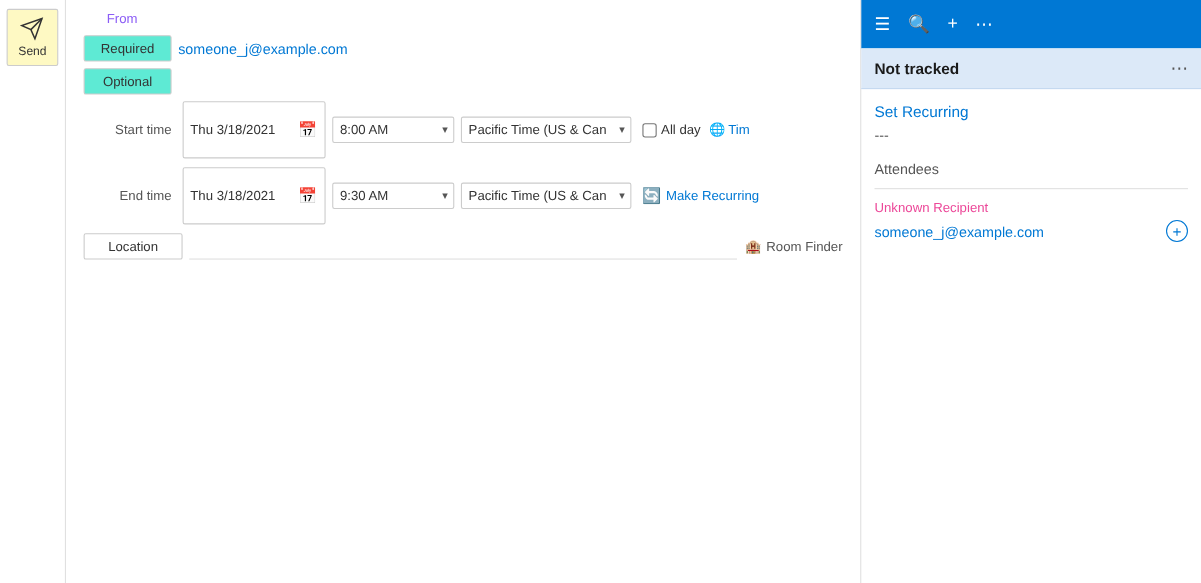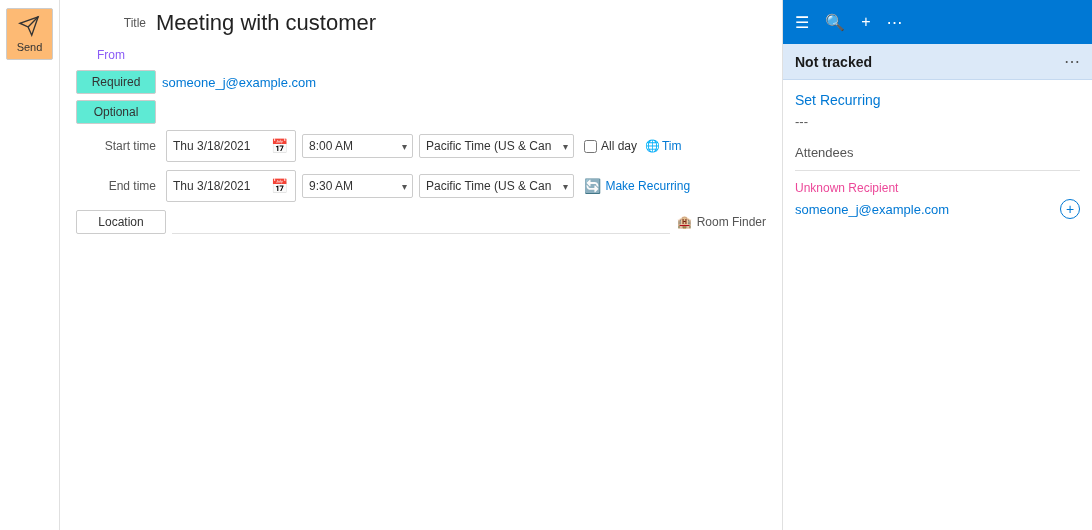--- a/index.html
+++ b/index.html
@@ -16,21 +16,21 @@
       background: #fff;
     }
     .send-btn {
       display: flex;
       flex-direction: column;
       align-items: center;
       cursor: pointer;
       border: 1px solid #ccc;
       padding: 6px 10px;
       border-radius: 2px;
-      background: #fdba74;
+      background: #fef9c3;
       font-size: 11px;
       color: #333;
       gap: 4px;
     }
     .send-icon-svg { width: 22px; height: 22px; }
 
     
     .main-form {
       flex: 1;
       display: flex;
@@ -111,21 +111,21 @@
       text-align: right;
       color: #555;
       font-size: 12px;
       padding-right: 10px;
     }
     .date-input-wrap {
       display: flex;
       align-items: center;
       border: 1px solid #ccc;
       border-radius: 2px;
-      padding: 7px 6px;
+      padding: 17px 6px;
       background: #fff;
       width: 130px;
       gap: 4px;
       cursor: pointer;
     }
     .date-text { font-size: 12px; color: #333; flex: 1; }
     .cal-icon { color: #555; font-size: 14px; }
     .select-wrap {
       position: relative;
       display: inline-block;
@@ -369,24 +369,20 @@
     <svg class="send-icon-svg" viewBox="0 0 24 24" fill="none" stroke="currentColor" stroke-width="1.5">
       <polyline points="22 2 11 13"></polyline>
       <polygon points="22 2 15 22 11 13 2 9 22 2"></polygon>
     </svg>
     <span>Send</span>
   </button>
 </div>
 
 <div class="main-form">
 
-  <div class="title-row">
-    <span class="title-label">Title</span>
-    <span class="title-value">Meeting with customer</span>
-  </div>
 
   <div class="from-row">
     <span class="from-label">From</span>
   </div>
 
   <div class="attendee-row">
     <button class="attendee-btn">Required</button>
     <input class="attendee-input" type="text" value="someone_j@example.com" style="">
   </div>
 

